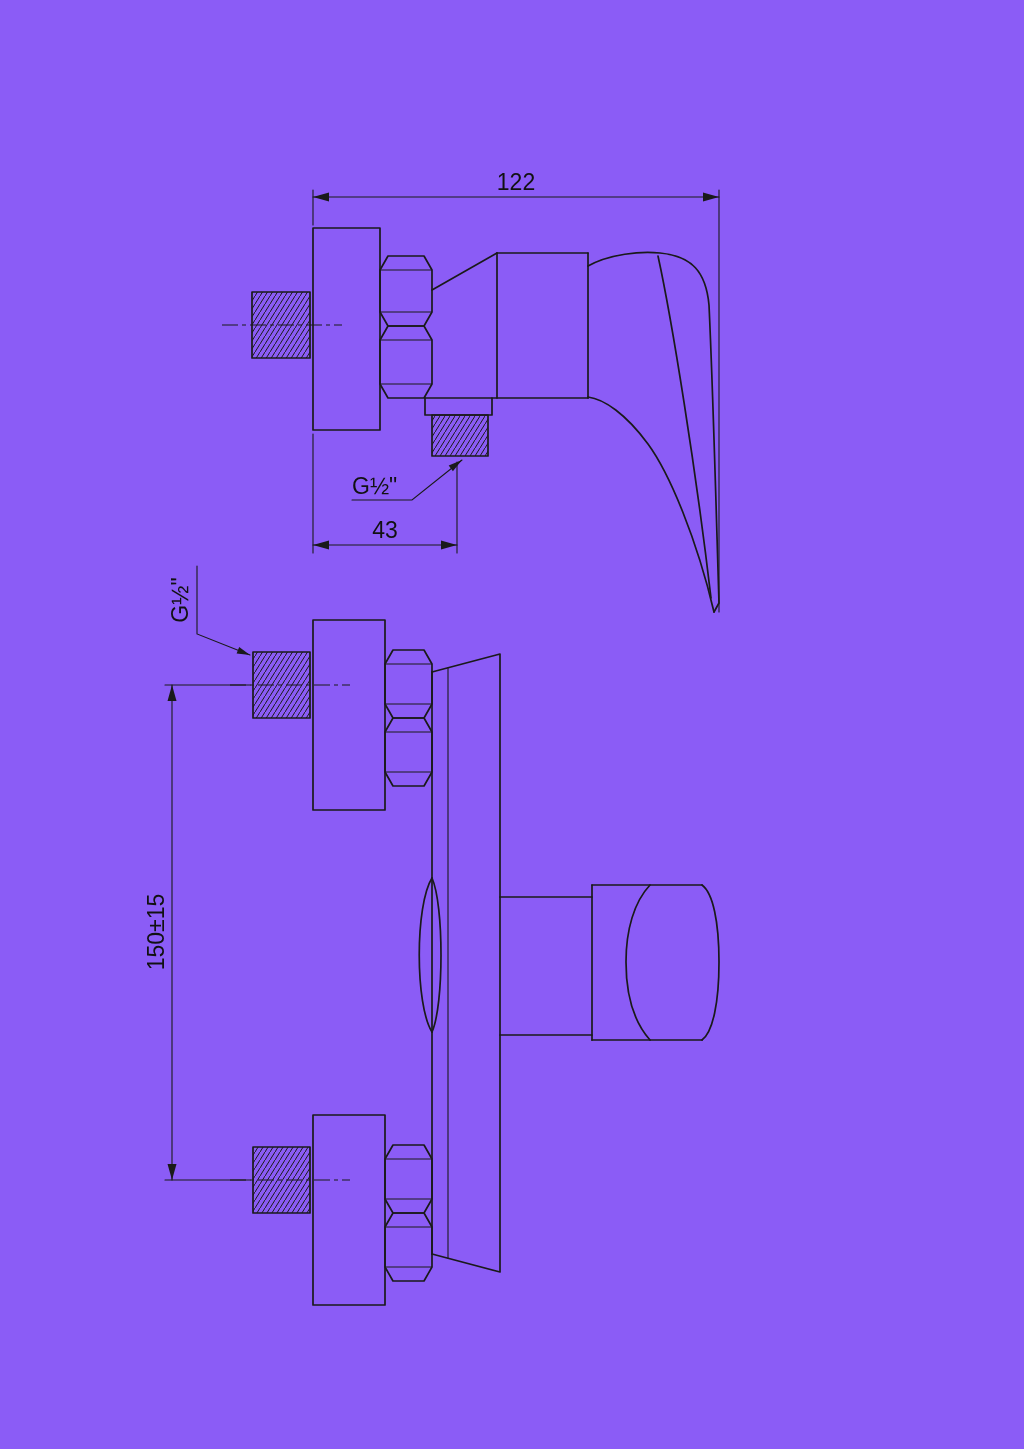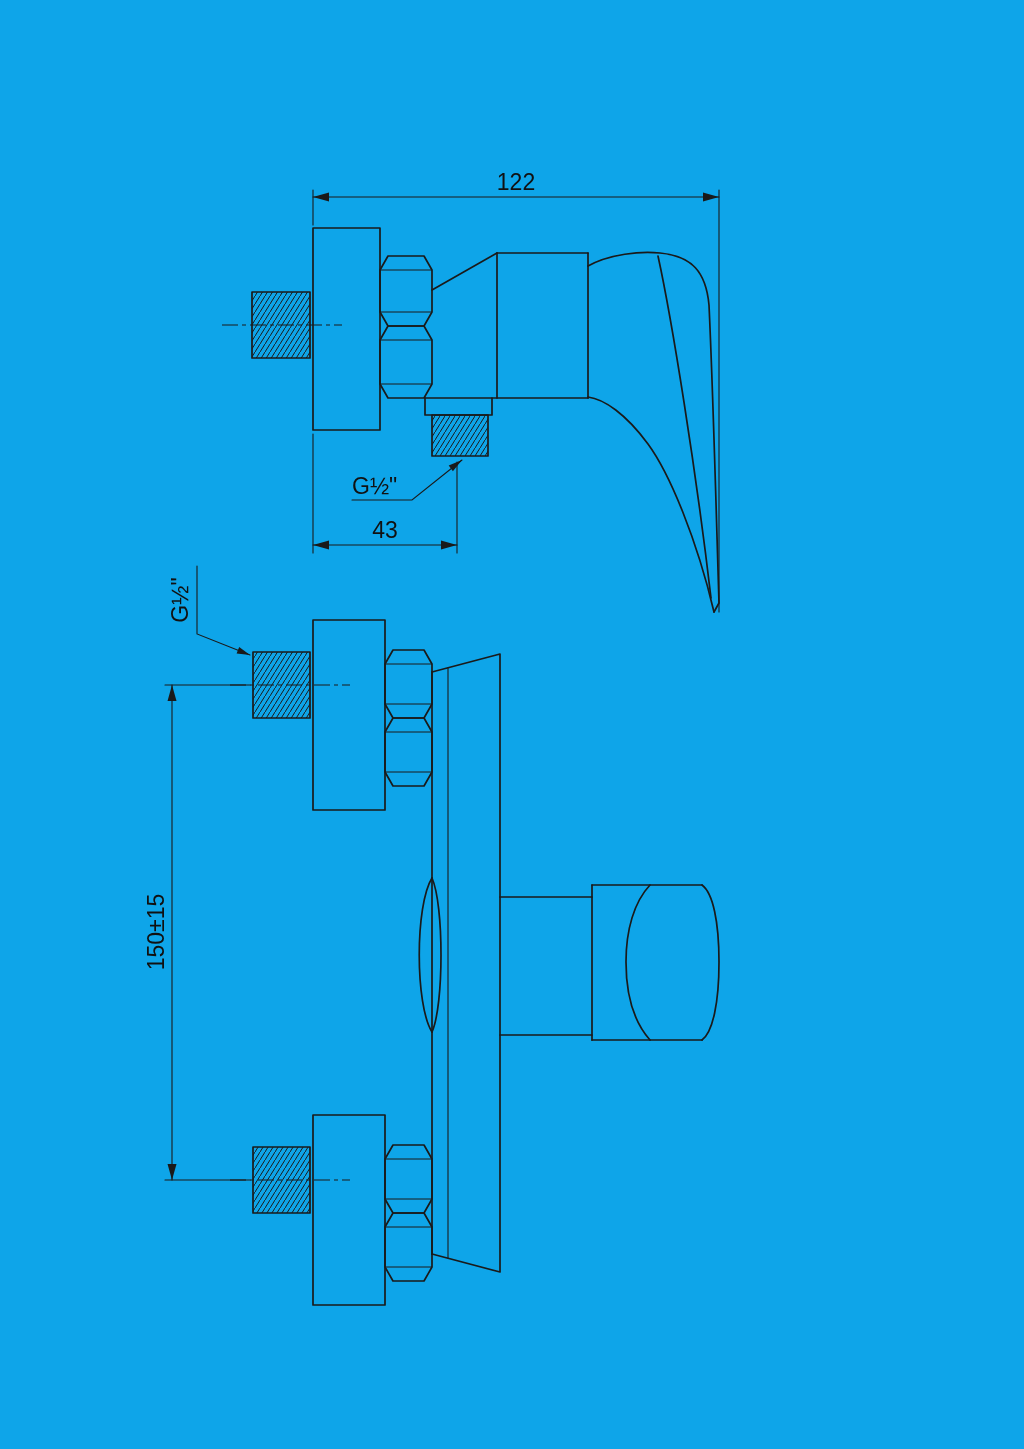--- a/index.html
+++ b/index.html
@@ -1,16 +1,16 @@
 <!DOCTYPE html>
 <html><head>
 <meta charset="utf-8">
 <style>
   html,body{margin:0;padding:0;background:#ffffff;}
-  .sheet{position:relative;width:1024px;height:1449px;background:#0ea5e9;overflow:hidden;}
+  .sheet{position:relative;width:1024px;height:1449px;background:#8b5cf6;overflow:hidden;}
   svg{display:block;}
   .ol{fill:none;stroke:#1a1a1a;stroke-width:1.7;stroke-linejoin:round;stroke-linecap:round;}
   .thin{fill:none;stroke:#1a1a1a;stroke-width:1.1;stroke-linecap:round;}
   .cl{fill:none;stroke:#1a1a1a;stroke-width:1.1;stroke-dasharray:16 4 4 4;}
   .facet{fill:none;stroke:#1a1a1a;stroke-width:1;}
   .arr{fill:#1a1a1a;stroke:none;}
   .lbl{fill:#111111;font-family:"Liberation Sans",sans-serif;font-size:23px;}
 </style>
 </head>
 <body>

